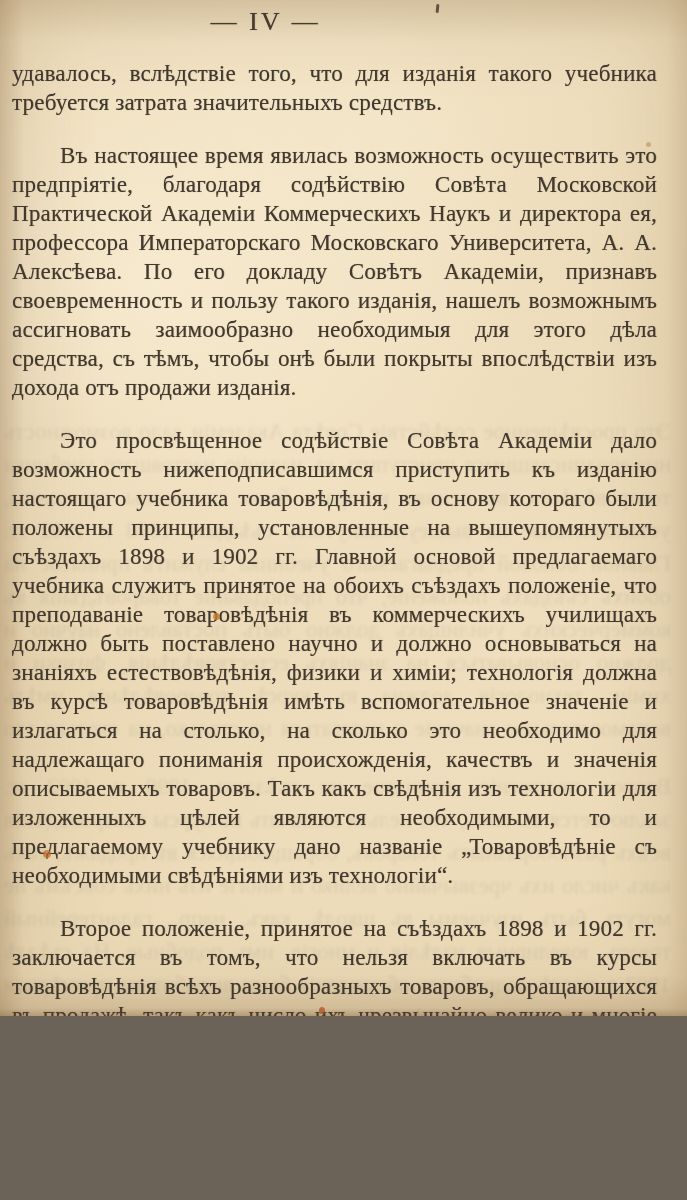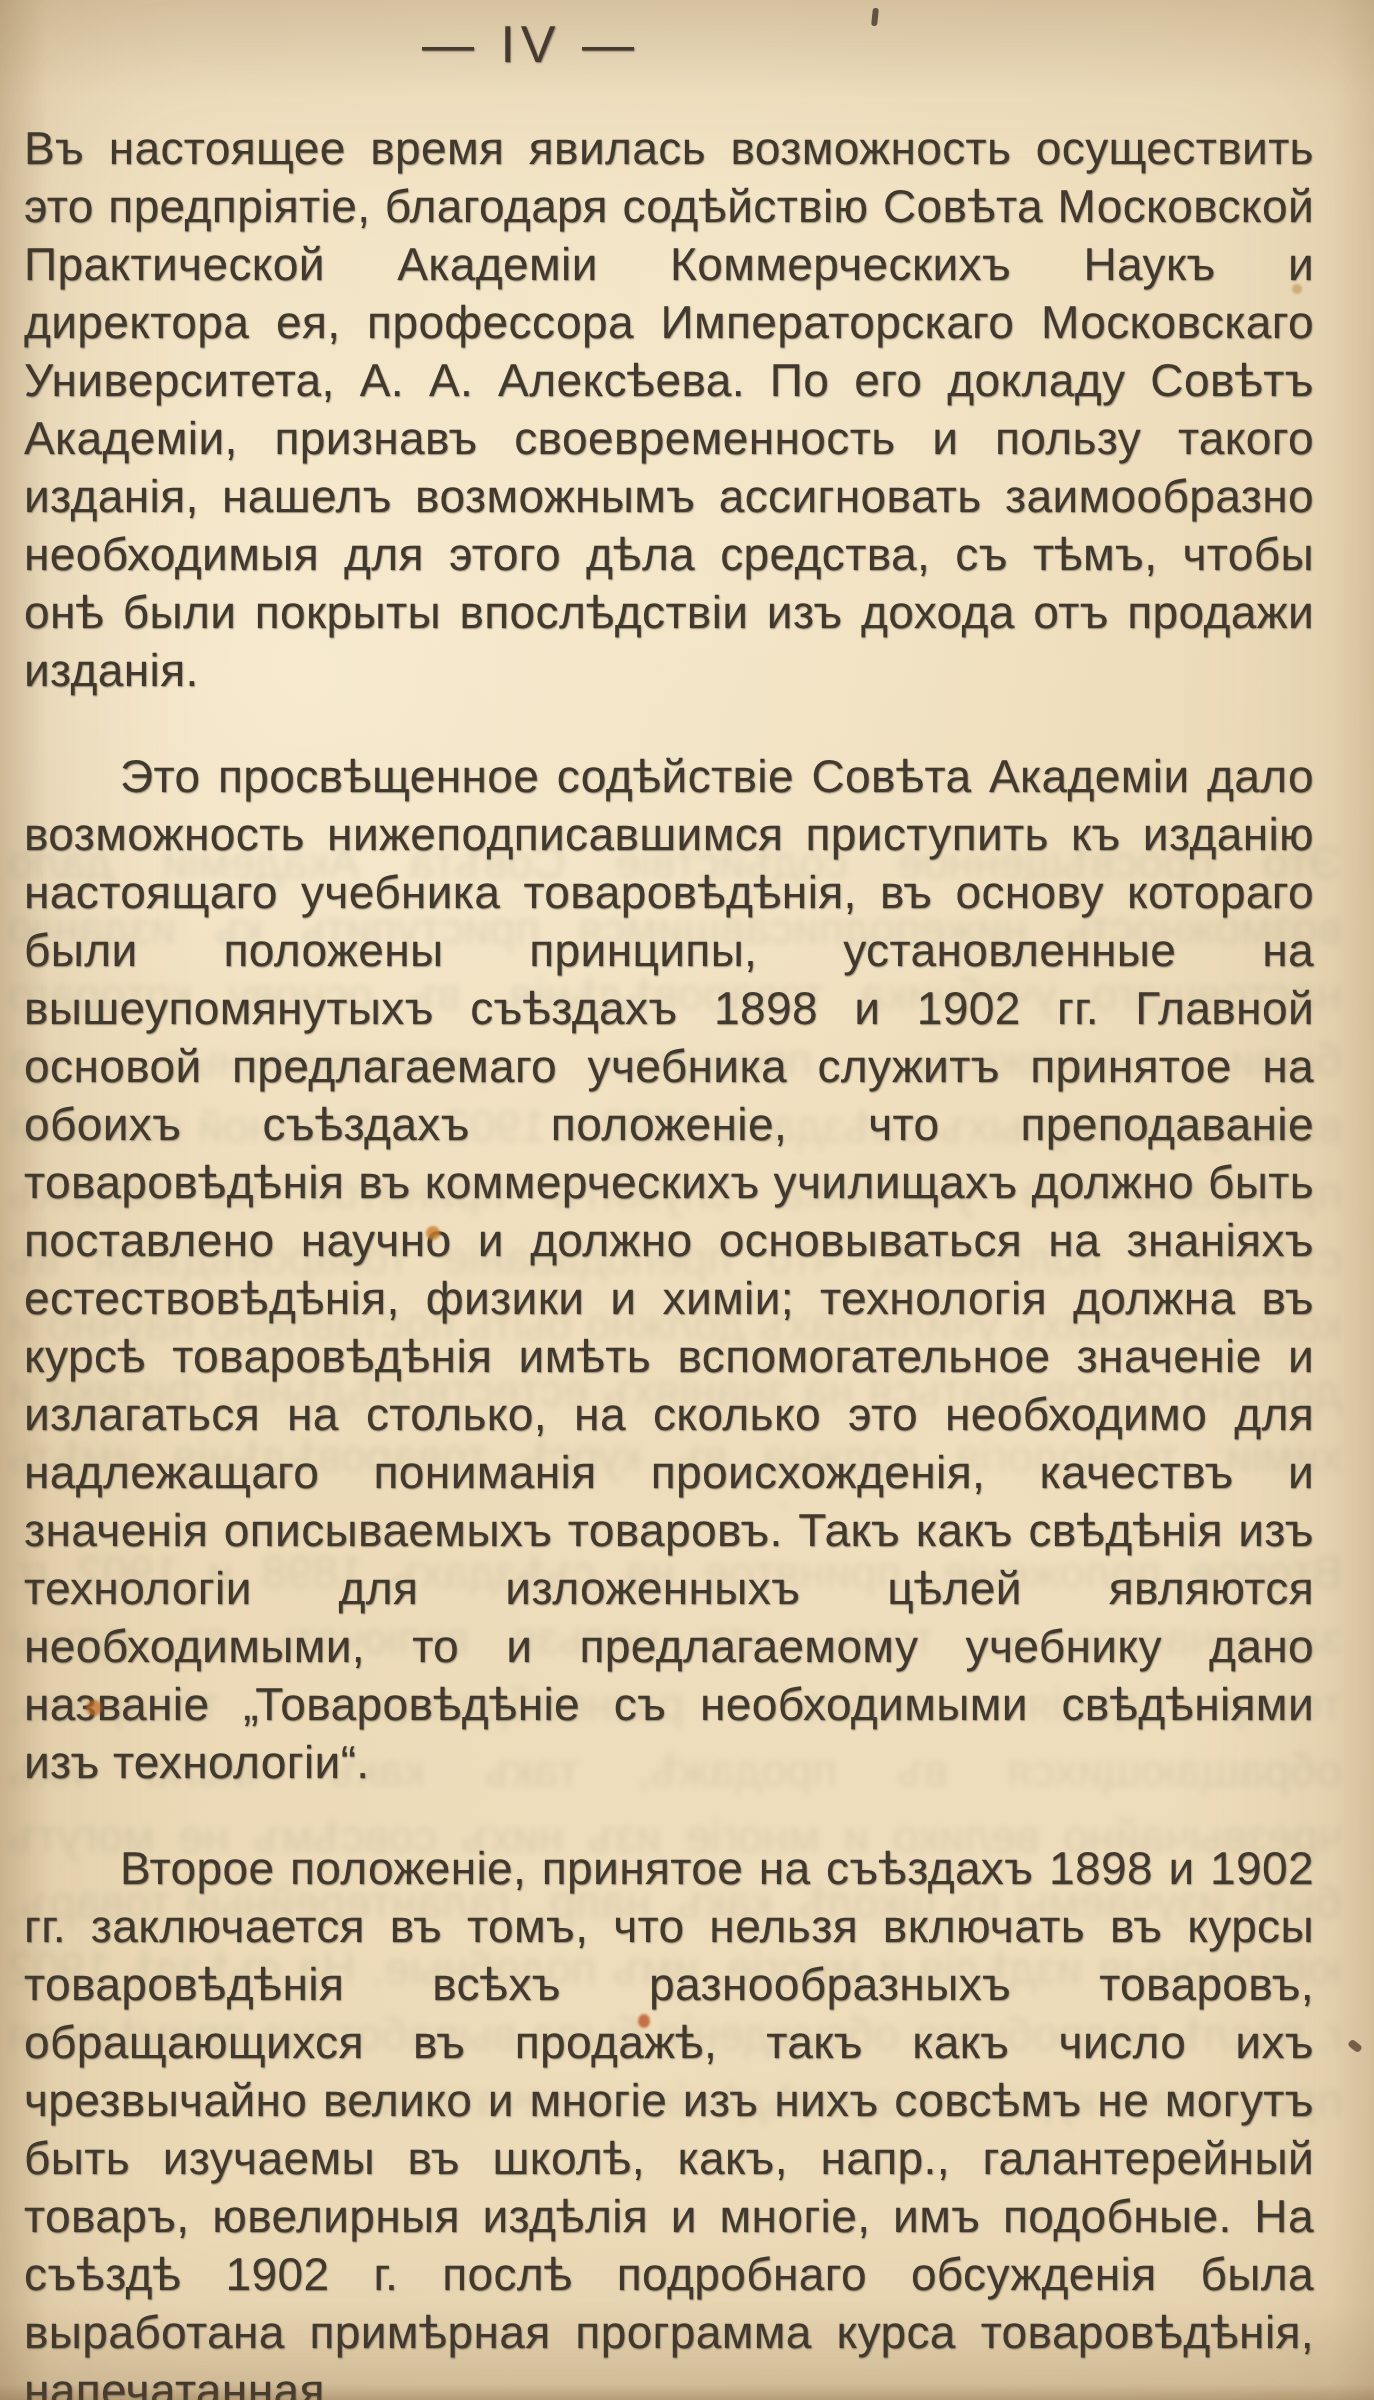--- a/index.html
+++ b/index.html
@@ -3,29 +3,29 @@
 <meta charset="utf-8">
 <style>
   html, body {
     margin: 0;
     padding: 0;
     background: #6b6258;
   }
   .page {
     position: relative;
     width: 687px;
-    height: 1200px;
+    height: 1016px;
     overflow: hidden;
     background-color: #e9d6b2;
     background-image:
       radial-gradient(circle at 22% 28%, rgba(255,246,224,.55), rgba(255,246,224,0) 42%),
       radial-gradient(circle at 72% 62%, rgba(243,228,198,.6), rgba(243,228,198,0) 52%),
       radial-gradient(circle at 58% 12%, rgba(250,240,214,.5), rgba(250,240,214,0) 46%),
       radial-gradient(circle at 40% 85%, rgba(240,224,192,.5), rgba(240,224,192,0) 48%);
-    font-family: Liberation Sans, sans-serif;
+    font-family: Liberation Serif, serif;
   }
   
   .page::after {
     content: '';
     position: absolute;
     inset: 0;
     pointer-events: none;
     background:
       linear-gradient(90deg, rgba(118,84,44,.20), rgba(118,84,44,0) 3.5%, rgba(118,84,44,0) 97%, rgba(118,84,44,.10)),
       linear-gradient(180deg, rgba(118,84,44,.12), rgba(118,84,44,0) 4%, rgba(118,84,44,0) 96%, rgba(118,84,44,.16));
@@ -93,20 +93,21 @@
 <body>
 
 <div class="page">
 
   <div class="ghost ghost-1" aria-hidden="true">Это просвѣщенное содѣйствіе Совѣта Академіи дало возможность нижеподписавшимся приступить къ изданію настоящаго учебника товаровѣдѣнія, въ основу котораго были положены принципы, установленные на вышеупомянутыхъ съѣздахъ 1898 и 1902 гг. Главной основой предлагаемаго учебника служитъ принятое на обоихъ съѣздахъ положеніе, что преподаваніе товаровѣдѣнія въ коммерческихъ училищахъ должно быть поставлено научно и должно основываться на знаніяхъ естествовѣдѣнія, физики и химіи; технологія должна въ курсѣ товаровѣдѣнія имѣть вспомогательное значеніе и излагаться на столько, на сколько это необходимо для надлежащаго пониманія происхожденія, качествъ и значенія описываемыхъ товаровъ. Такъ какъ свѣдѣнія изъ технологіи для изложенныхъ цѣлей являются необходимыми, то и предлагаемому учебнику дано названіе „Товаровѣдѣніе съ необходимыми свѣдѣніями изъ технологіи“.</div>
   <div class="ghost ghost-2" aria-hidden="true">Второе положеніе, принятое на съѣздахъ 1898 и 1902 гг. заключается въ томъ, что нельзя включать въ курсы товаровѣдѣнія всѣхъ разнообразныхъ товаровъ, обращающихся въ продажѣ, такъ какъ число ихъ чрезвычайно велико и многіе изъ нихъ совсѣмъ не могутъ быть изучаемы въ школѣ, какъ, напр., галантерейный товаръ, ювелирныя издѣлія и многіе, имъ подобные. На съѣздѣ 1902 г. послѣ подробнаго обсужденія была выработана примѣрная программа курса товаровѣдѣнія, напечатанная</div>
 
   <div class="folio">— IV —</div>
 
   <div class="body-text">
+    <p>удавалось, вслѣдствіе того, что для изданія такого учебника требуется затрата значительныхъ средствъ.</p>
     <p>Въ настоящее время явилась возможность осуществить это предпріятіе, благодаря содѣйствію Совѣта Московской Практической Академіи Коммерческихъ Наукъ и директора ея, профессора Императорскаго Московскаго Университета, А. А. Алексѣева. По его докладу Совѣтъ Академіи, признавъ своевременность и пользу такого изданія, нашелъ возможнымъ ассигновать заимообразно необходимыя для этого дѣла средства, съ тѣмъ, чтобы онѣ были покрыты впослѣдствіи изъ дохода отъ продажи изданія.</p>
     <p>Это просвѣщенное содѣйствіе Совѣта Академіи дало возможность нижеподписавшимся приступить къ изданію настоящаго учебника товаровѣдѣнія, въ основу котораго были положены принципы, установленные на вышеупомянутыхъ съѣздахъ 1898 и 1902 гг. Главной основой предлагаемаго учебника служитъ принятое на обоихъ съѣздахъ положеніе, что преподаваніе товаровѣдѣнія въ коммерческихъ училищахъ должно быть поставлено научно и должно основываться на знаніяхъ естествовѣдѣнія, физики и химіи; технологія должна въ курсѣ товаровѣдѣнія имѣть вспомогательное значеніе и излагаться на столько, на сколько это необходимо для надлежащаго пониманія происхожденія, качествъ и значенія описываемыхъ товаровъ. Такъ какъ свѣдѣнія изъ технологіи для изложенныхъ цѣлей являются необходимыми, то и предлагаемому учебнику дано названіе „Товаровѣдѣніе съ необходимыми свѣдѣніями изъ технологіи“.</p>
     <p>Второе положеніе, принятое на съѣздахъ 1898 и 1902 гг. заключается въ томъ, что нельзя включать въ курсы товаровѣдѣнія всѣхъ разнообразныхъ товаровъ, обращающихся въ продажѣ, такъ какъ число ихъ чрезвычайно велико и многіе изъ нихъ совсѣмъ не могутъ быть изучаемы въ школѣ, какъ, напр., галантерейный товаръ, ювелирныя издѣлія и многіе, имъ подобные. На съѣздѣ 1902 г. послѣ подробнаго обсужденія была выработана примѣрная программа курса товаровѣдѣнія, напечатанная</p>
   </div>
 
   <span class="speck speck-ink-tick"></span>
   <span class="speck speck-fox-a"></span>
   <span class="speck speck-fox-b"></span>
   <span class="speck speck-fox-c"></span>
   <span class="speck speck-fox-d"></span>

